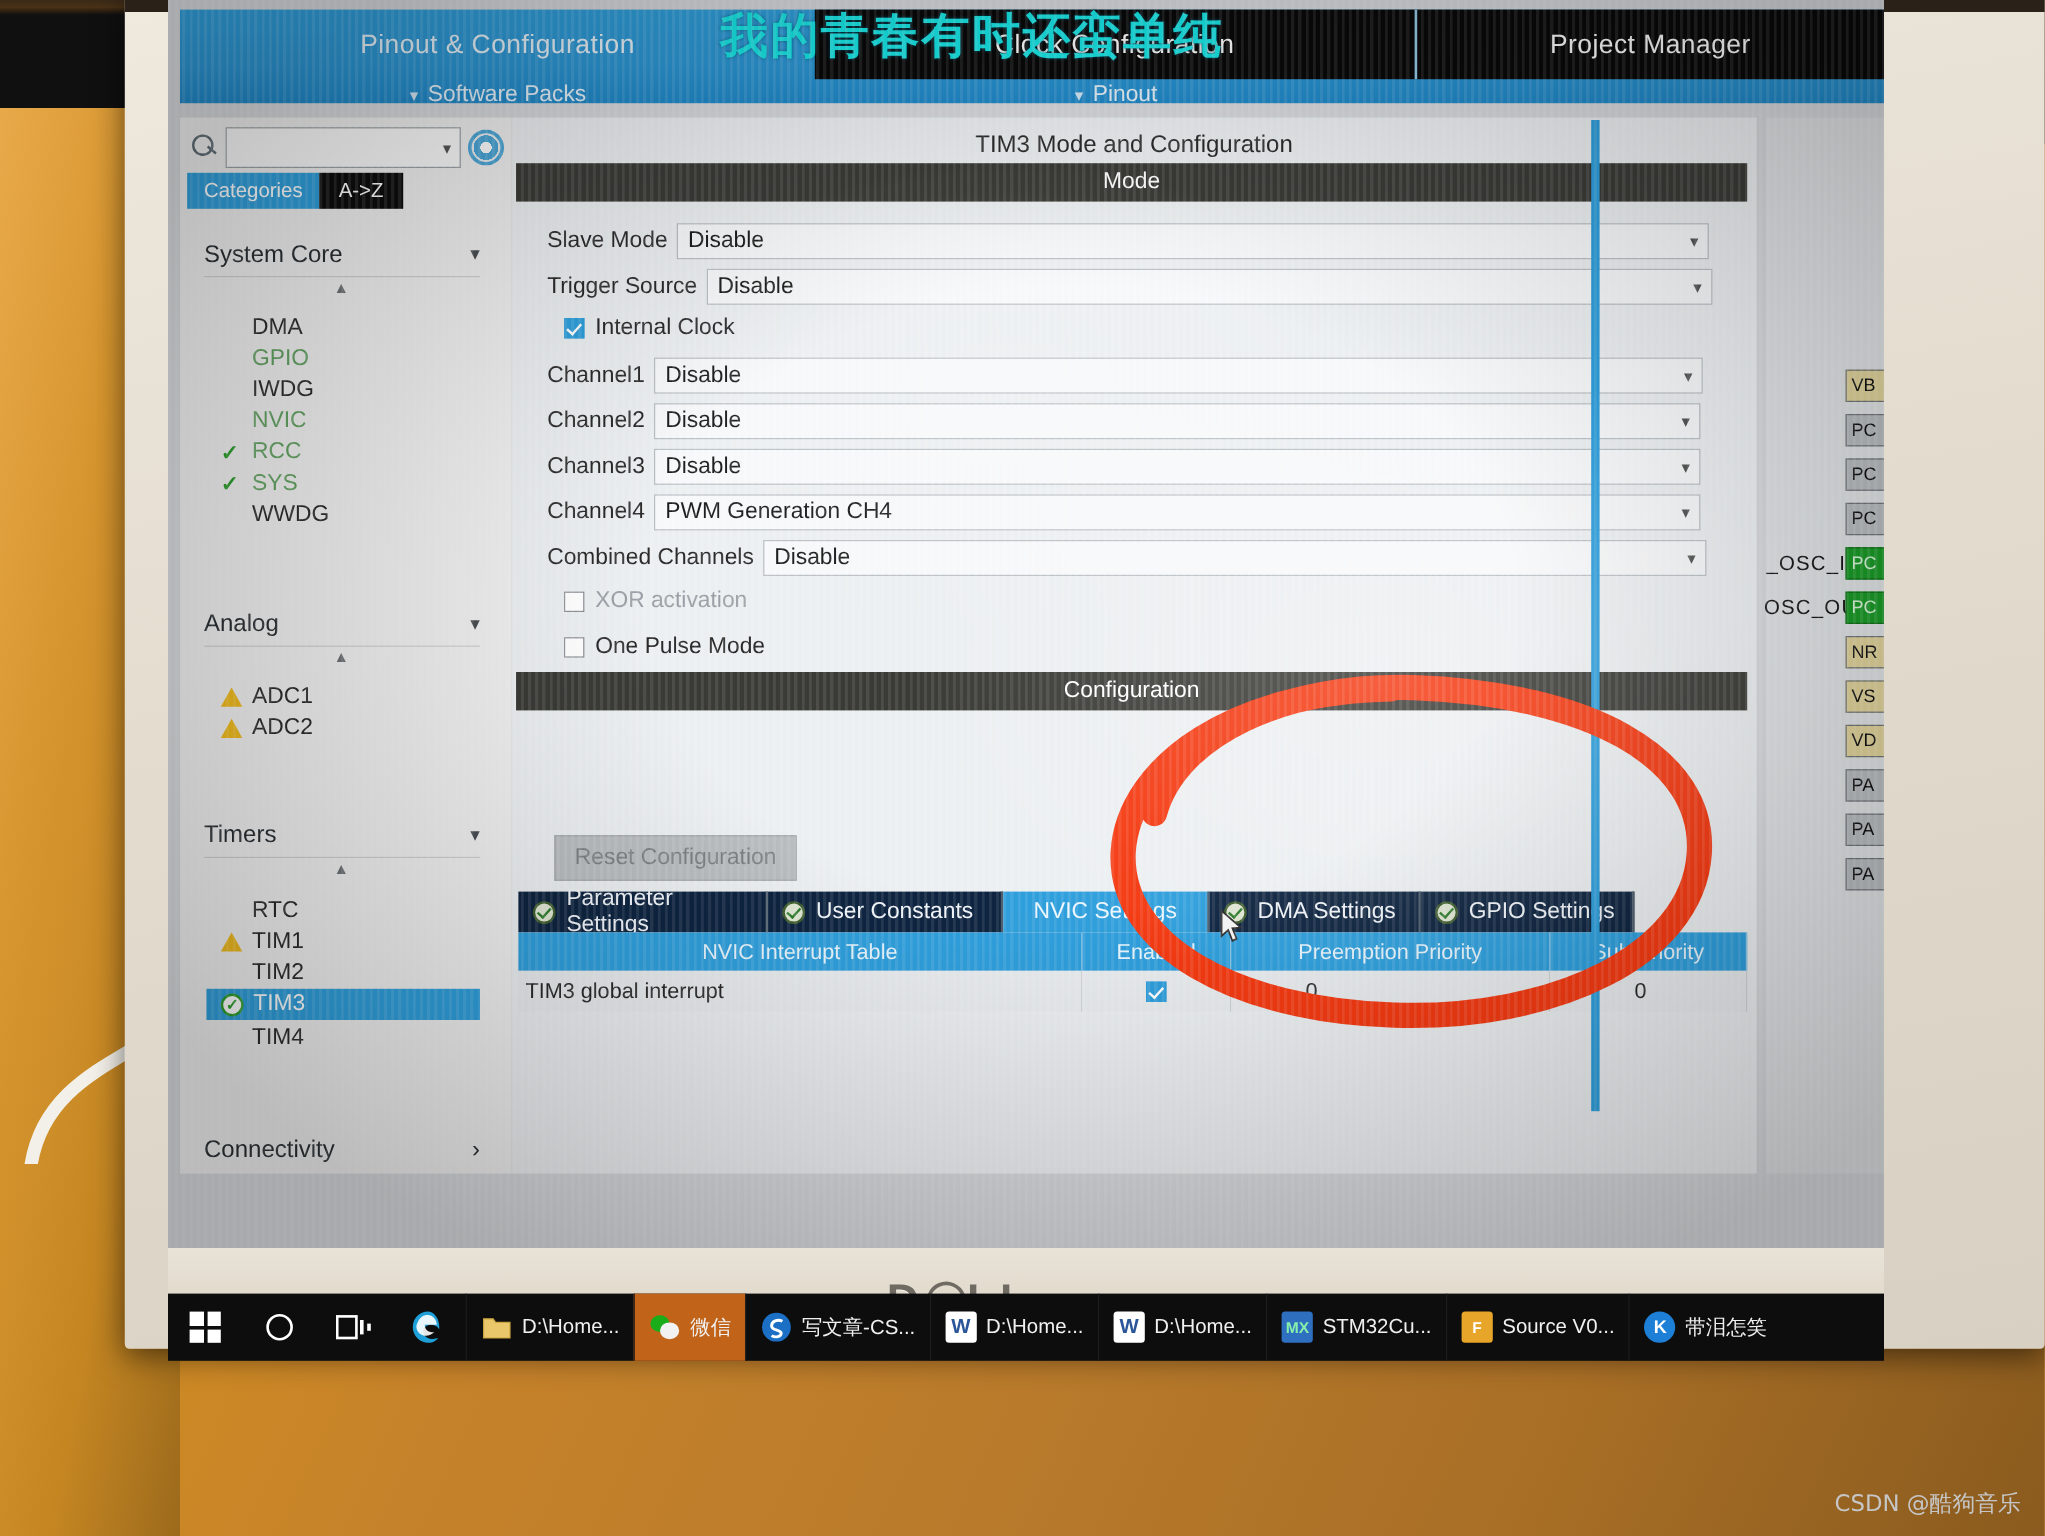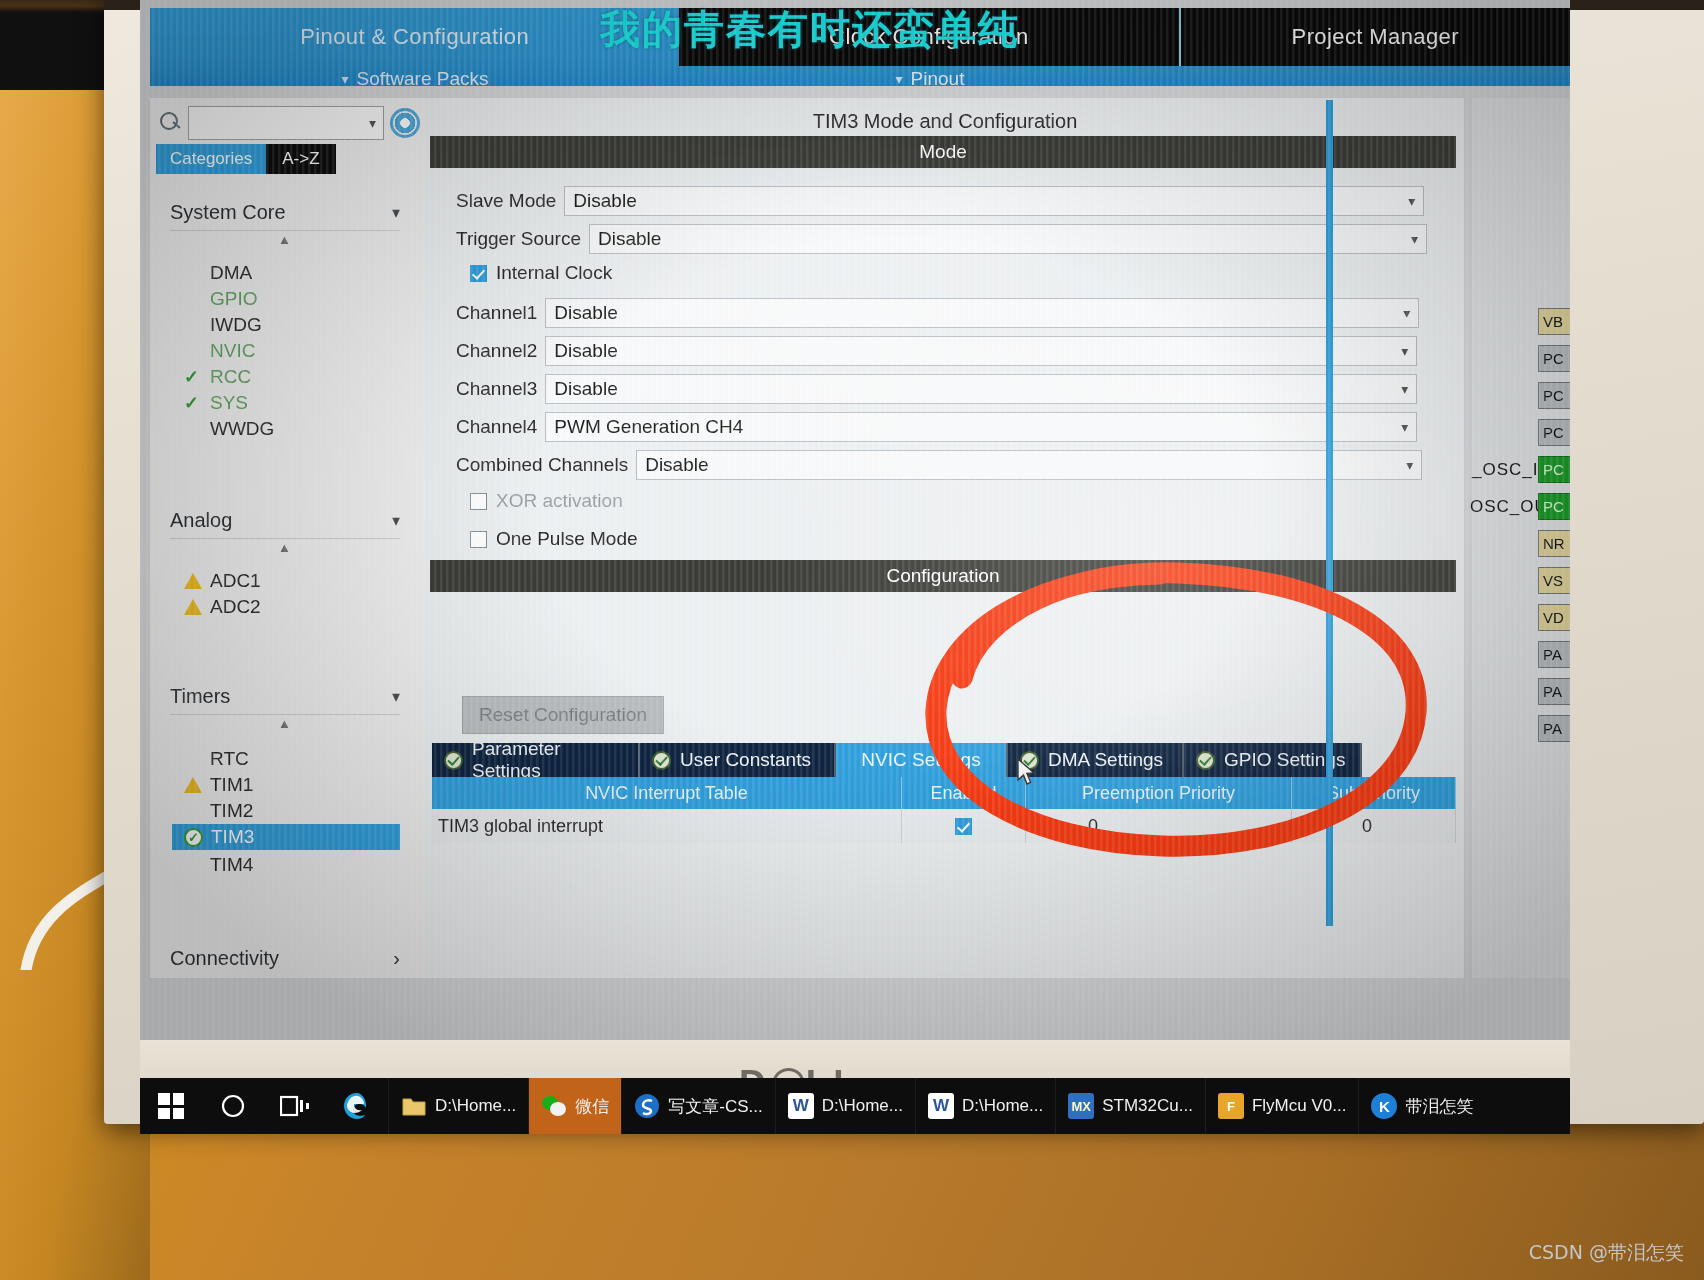--- a/index.html
+++ b/index.html
@@ -653,33 +653,33 @@
   </div>
   <div class="tbtask">
     <span class="tbsq" style="background:#fff;color:#2b579a;font-weight:bold;font-size:17px">W</span>
     <span>D:\Home...</span>
   </div>
   <div class="tbtask">
     <span class="tbsq" style="background:#fff;color:#2b579a;font-weight:bold;font-size:17px">W</span>
     <span>D:\Home...</span>
   </div>
   <div class="tbtask">
-    <span class="tbsq" style="background:#2f6fc0;color:#fef9c3;font-weight:bold;font-size:13px">MX</span>
+    <span class="tbsq" style="background:#2f6fc0;color:#86efac;font-weight:bold;font-size:13px">MX</span>
     <span>STM32Cu...</span>
   </div>
   <div class="tbtask">
     <span class="tbsq" style="background:#e7a52a;color:#fff;font-weight:bold;font-size:13px">F</span>
-    <span>FlyMcu V0...</span>
+    <span>Source V0...</span>
   </div>
   <div class="tbtask">
     <span class="tbsq" style="background:#1d7fd6;color:#fff;font-weight:bold;font-size:15px;border-radius:50%">K</span>
     <span>带泪怎笑</span>
   </div>
 </div>
 
 <div id="palm"></div>
 <div id="dell">
   <span>D</span>
     <span id="dellOval"></span>
     <span>LL</span>
 </div>
 
-<div id="csdn">CSDN @带泪怎笑</div>
+<div id="csdn">CSDN @酷狗音乐</div>
 
 </body></html>

